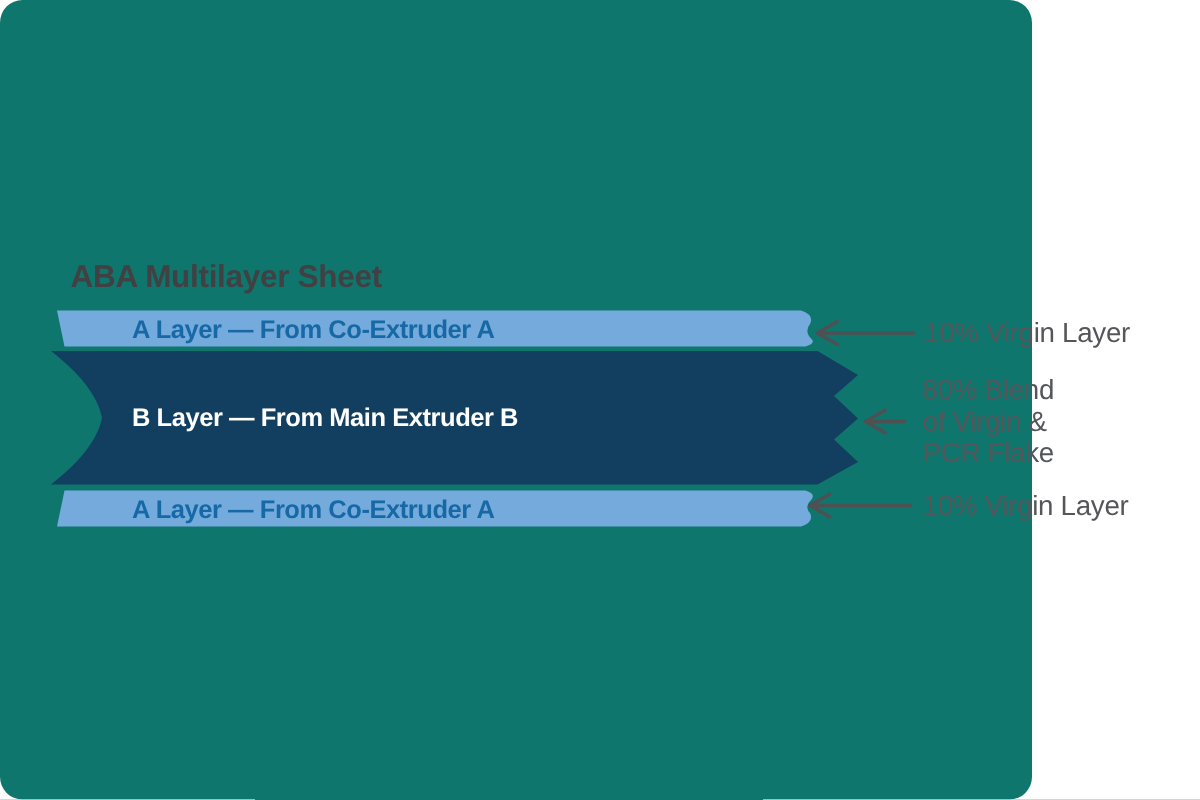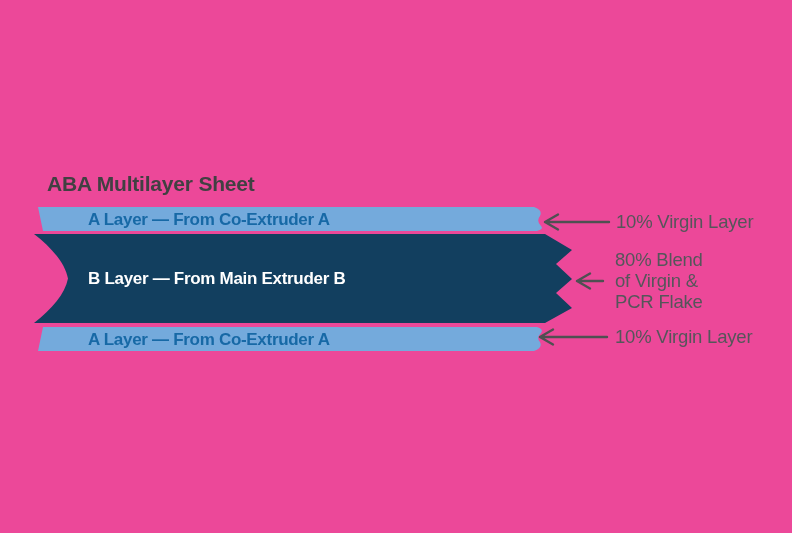--- a/index.html
+++ b/index.html
@@ -6,23 +6,24 @@
     margin: 0;
     padding: 0;
     background: #ffffff;
     width: 800px;
     height: 533px;
     overflow: hidden;
     font-family: "Liberation Sans", sans-serif;
   }
   .canvas {
     position: relative;
-    width: 792px;
+    width: 688px;
     height: 533px;
-    background: #ec4899;
+    background: #0f766e;
+    border-radius: 15px;
   }
   svg { display: block; }
   .title {
     font-family: "Liberation Sans", sans-serif;
     font-size: 21px;
     font-weight: 700;
     letter-spacing: -0.2px;
   }
   .layer-label {
     font-family: "Liberation Sans", sans-serif;

